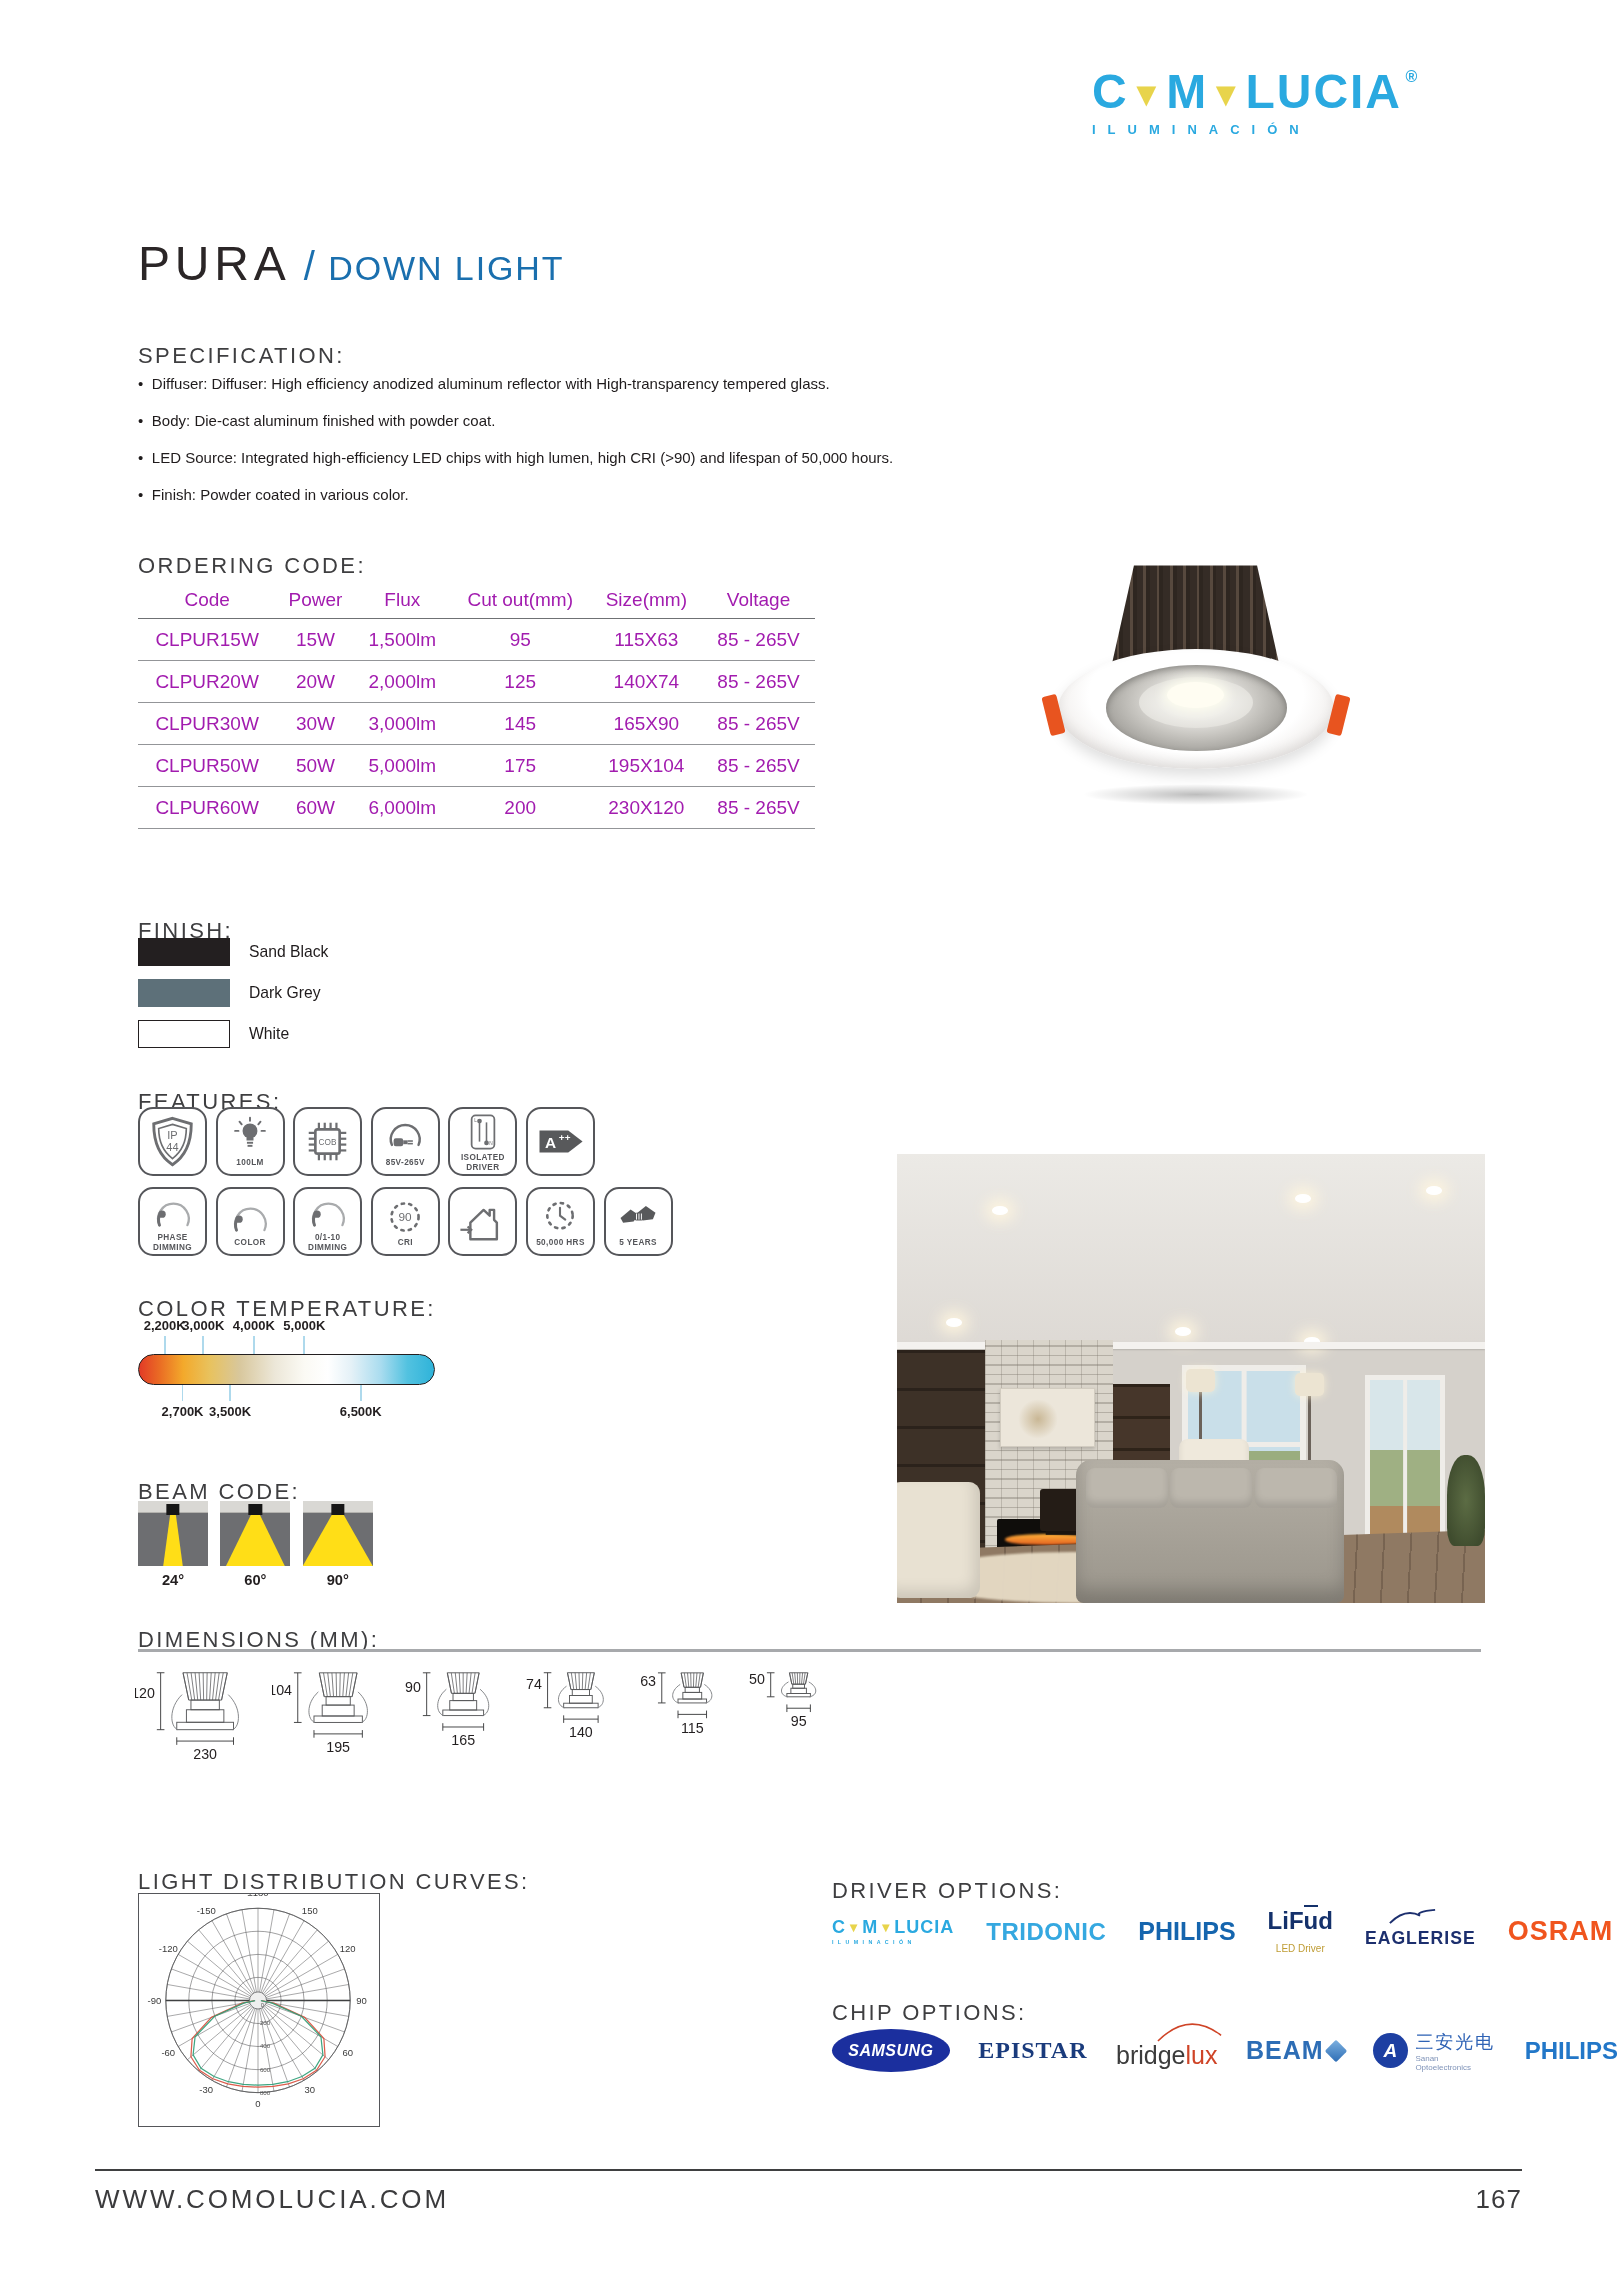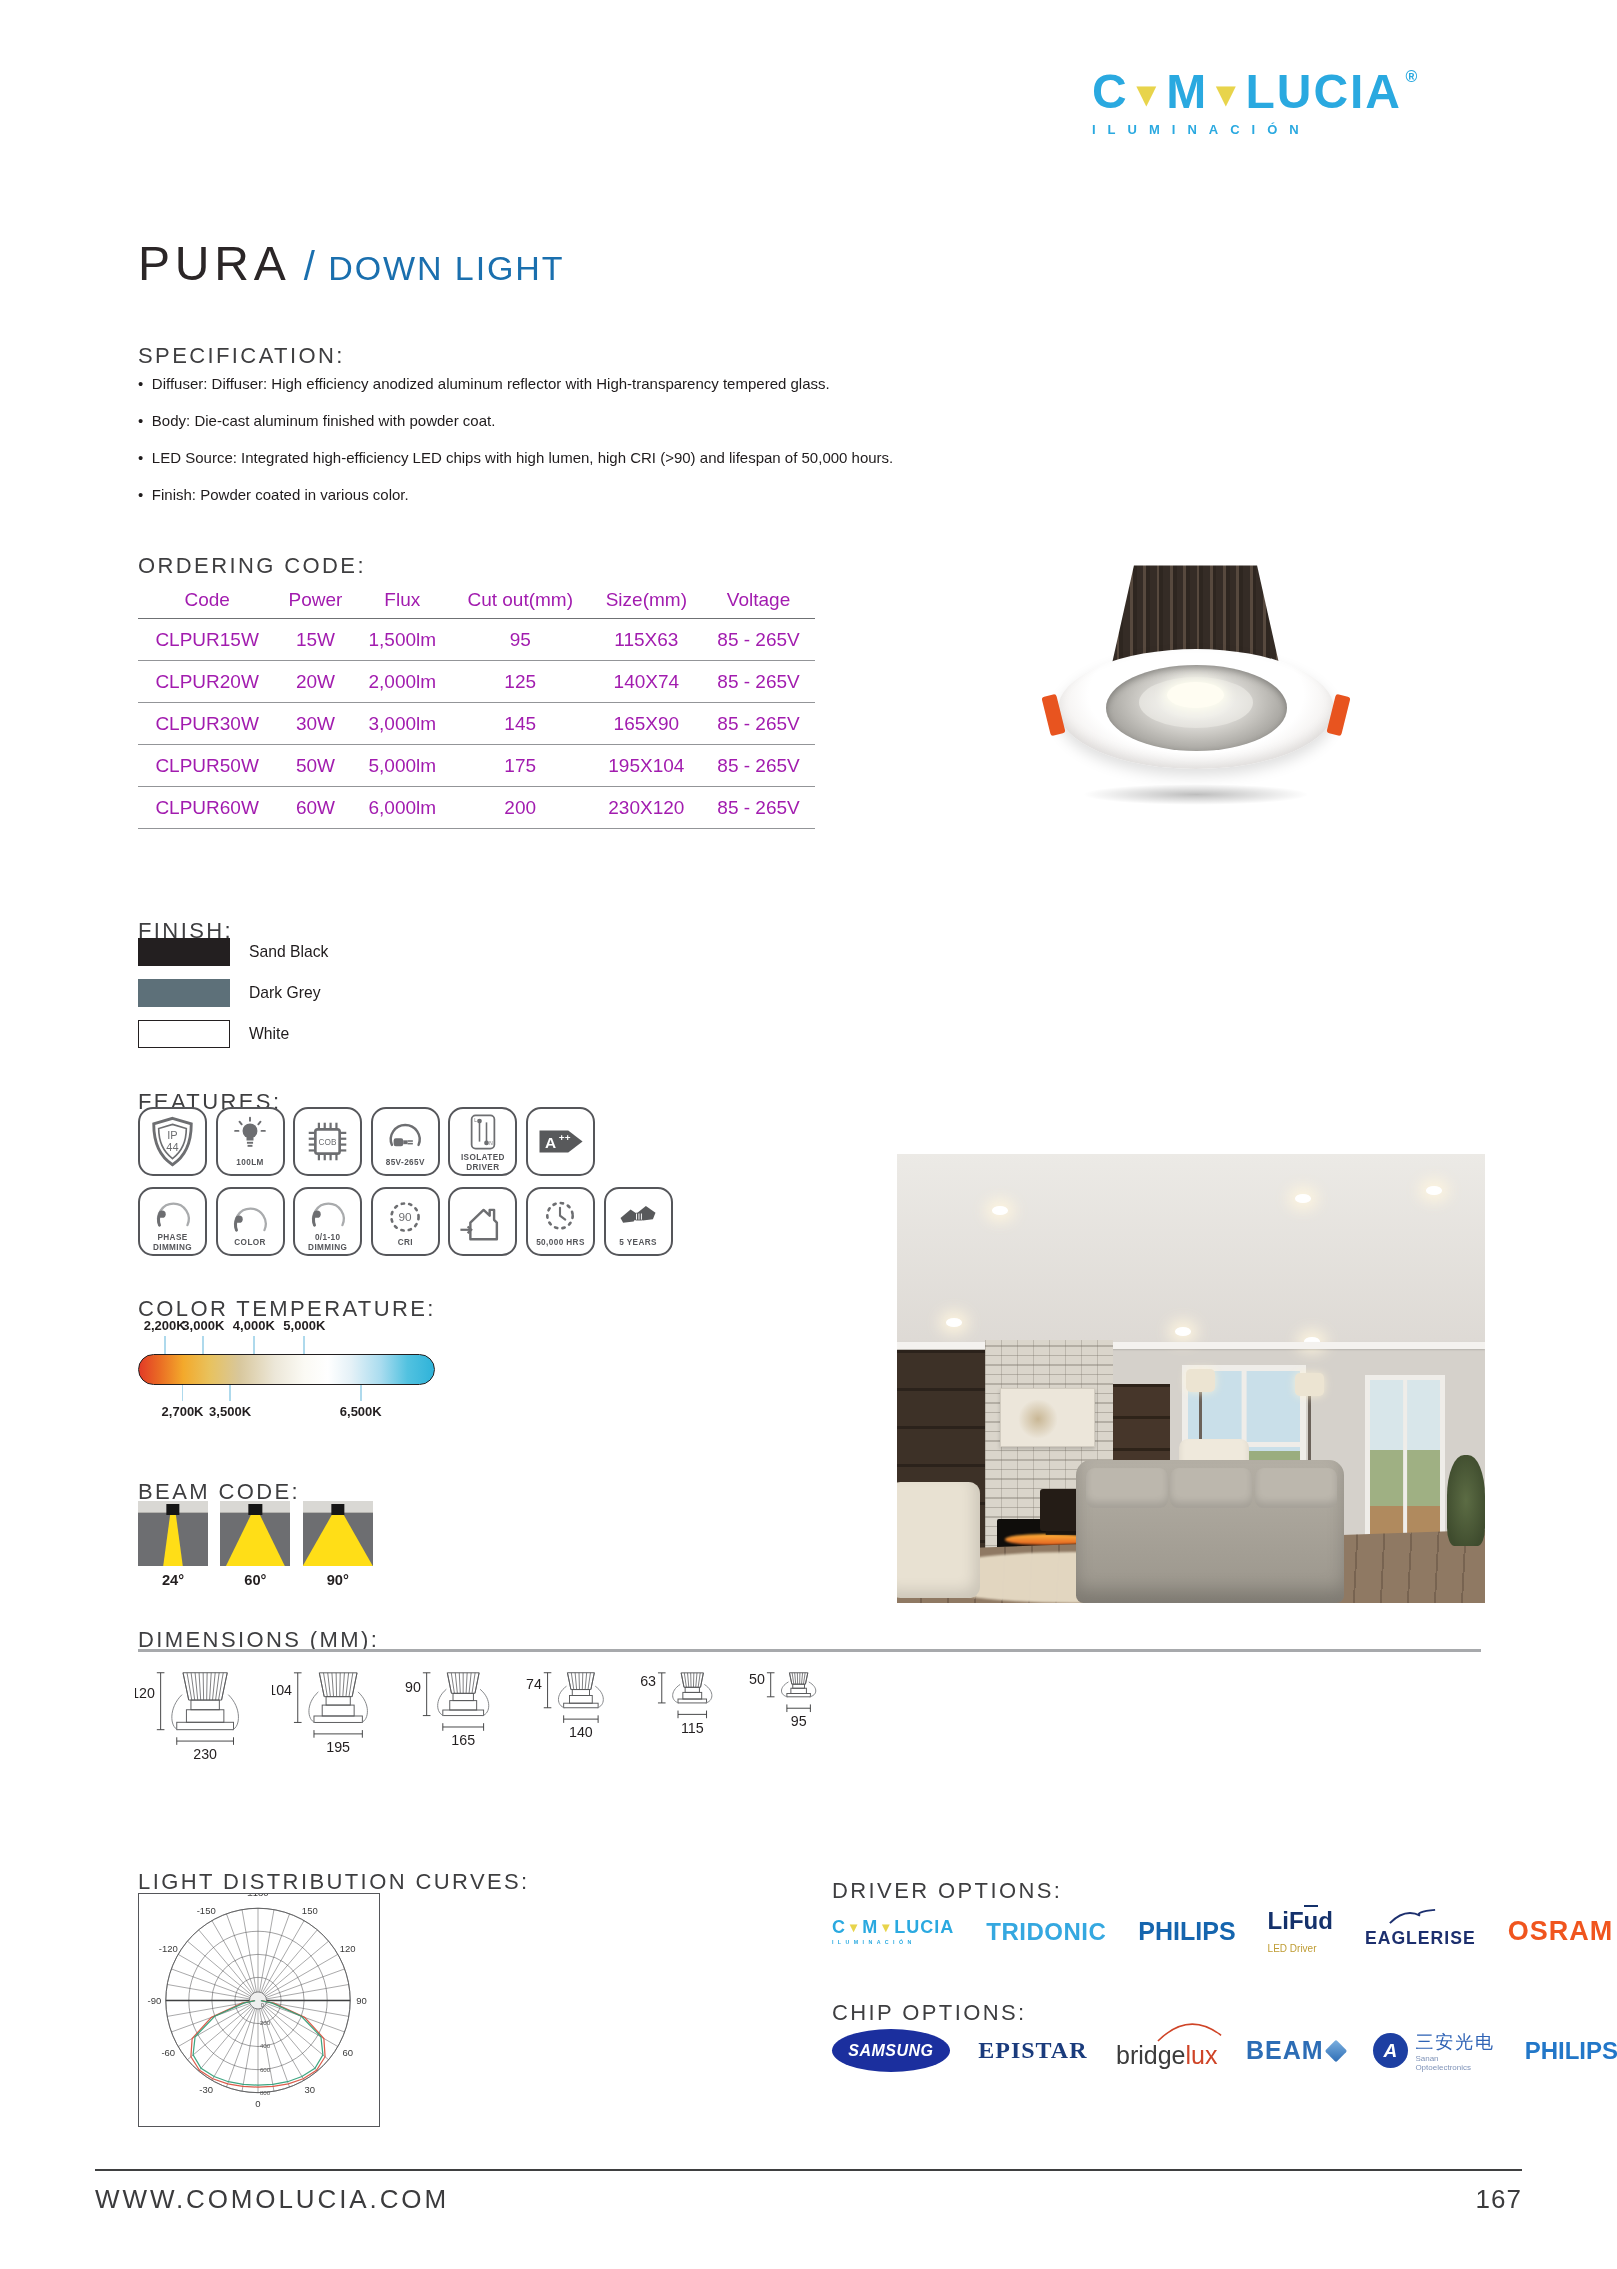--- a/index.html
+++ b/index.html
@@ -152,21 +152,21 @@
   
   .brandrow{position:absolute;display:flex;align-items:center;}
   #driver-row{left:832px;top:1900px;gap:32px;height:63px;}
   #chip-row{left:832px;top:2020px;gap:28.5px;height:61px;}
   .b-como{display:flex;flex-direction:column;}
   .b-como .wm{display:flex;align-items:center;color:#2aa9e0;font-weight:bold;font-size:18px;letter-spacing:1px;line-height:1;}
   .b-como .wm .tri{color:#e8d44b;font-size:13.3px;margin:0 1px;transform:translateY(1px);}
   .b-como .tag{margin-top:2.9px;color:#2aa9e0;font-size:5.3px;letter-spacing:4.4px;font-weight:bold;}
   .b-tridonic{font-weight:bold;font-size:24px;color:#35a8e0;letter-spacing:0.5px;}
   .b-philips{font-weight:bold;font-size:25px;color:#1565ae;}
-  .b-lifud{}
+  .b-lifud{text-align:center;}
   .b-lifud .w{font-weight:bold;font-size:24px;color:#14316b;line-height:1;}
   .b-lifud .u{border-top:2.9px solid #14316b;}
   .b-lifud .tag{font-size:10px;color:#bf9c33;margin-top:10px;}
   .b-eaglerise{position:relative;font-weight:bold;font-size:17.6px;color:#1c2f6e;letter-spacing:1px;padding-top:13.3px;}
   .b-eaglerise svg{position:absolute;top:-7.6px;left:23px;}
   .b-osram{font-weight:bold;font-size:27px;color:#f0551e;letter-spacing:1px;}
   .b-samsung{width:118px;height:43px;background:#1b2f9e;border-radius:50%;display:flex;align-items:center;justify-content:center;}
   .b-samsung span{color:#fff;font-weight:bold;font-style:italic;font-size:16px;letter-spacing:0.5px;}
   .b-epistar{font-family:"Liberation Serif",serif;font-weight:bold;font-size:24px;color:#1a3b7c;letter-spacing:1px;}
   .b-bridgelux{position:relative;font-size:25px;color:#3c3c3c;padding-top:9.5px;}

